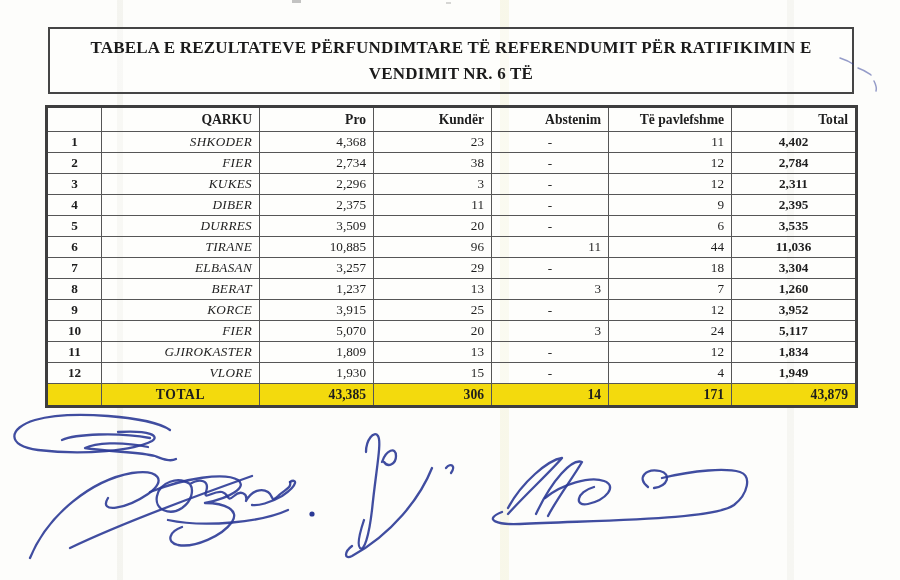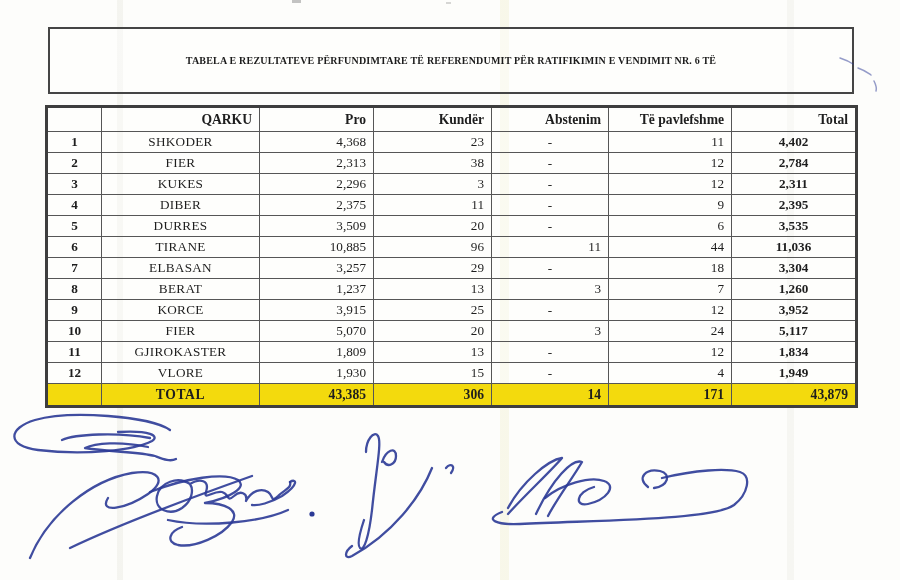--- a/index.html
+++ b/index.html
@@ -13,33 +13,33 @@
     position:absolute; inset:0; pointer-events:none;
     background:
       linear-gradient(rgba(224,224,213,.30), rgba(224,224,213,.30)) 117px 0/6px 100% no-repeat,
       linear-gradient(rgba(240,238,205,.38), rgba(240,238,205,.38)) 500px 0/9px 100% no-repeat,
       linear-gradient(rgba(230,230,221,.30), rgba(230,230,221,.30)) 787px 0/7px 100% no-repeat;
   }
   .title-box {
     position:absolute; left:48px; top:27px; width:806px; height:67px;
     border:2px solid #454545;
     display:flex; flex-direction:column; justify-content:center; align-items:center;
-    text-align:center; font-weight:bold; font-size:10px; line-height:1.5;
+    text-align:center; font-weight:bold; font-size:17px; line-height:1.5;
     color:#1b1b1b; letter-spacing:.2px; background:rgba(255,255,255,.4);gap:48px;
   }
   table.results {
     position:absolute; left:45px; top:105px; width:810px;
     border-collapse:collapse; table-layout:fixed;
     color:#1e1e1e; border:3px solid #3e3e3e; background:rgba(255,255,255,.35);
   }
   .results th, .results td { border:1.5px solid #565656; padding:0 7px; overflow:hidden; white-space:nowrap; }
   .results thead th { height:25px; font-size:13.6px; font-weight:bold; text-align:right; }
   .results tbody td { height:21px; font-size:13.2px; }
   td.nr   { text-align:center; font-weight:bold; }
-  td.name { text-align:center; letter-spacing:.3px; }
+  td.name { text-align:right; letter-spacing:.3px;font-style:italic; }
   td.num  { text-align:right; }
   td.dash { text-align:center; }
   td.tot  { font-weight:bold; text-align:center; }
   tr.total-row td { background:var(--highlight, #F3DA0D); font-weight:bold; height:23px; font-size:13.6px; }
   tr.total-row td.label { text-align:center; letter-spacing:.6px; }
   .sig-layer { position:absolute; inset:0; pointer-events:none; }
   .sig-layer path { fill:none; stroke:var(--ink, #2b3a96); stroke-width:2.3; stroke-linecap:round; stroke-linejoin:round; opacity:.9; }
   .sig-layer .faint path { stroke-width:1.5; opacity:.5; }
 </style>
 </head>
@@ -80,21 +80,21 @@
       <td class="name">SHKODER</td>
       <td class="num">4,368</td>
       <td class="num">23</td>
       <td class="dash">-</td>
       <td class="num">11</td>
       <td class="tot">4,402</td>
     </tr>
         <tr>
       <td class="nr">2</td>
       <td class="name">FIER</td>
-      <td class="num">2,313</td>
+      <td class="num">2,734</td>
       <td class="num">38</td>
       <td class="dash">-</td>
       <td class="num">12</td>
       <td class="tot">2,784</td>
     </tr>
         <tr>
       <td class="nr">3</td>
       <td class="name">KUKES</td>
       <td class="num">2,296</td>
       <td class="num">3</td>

